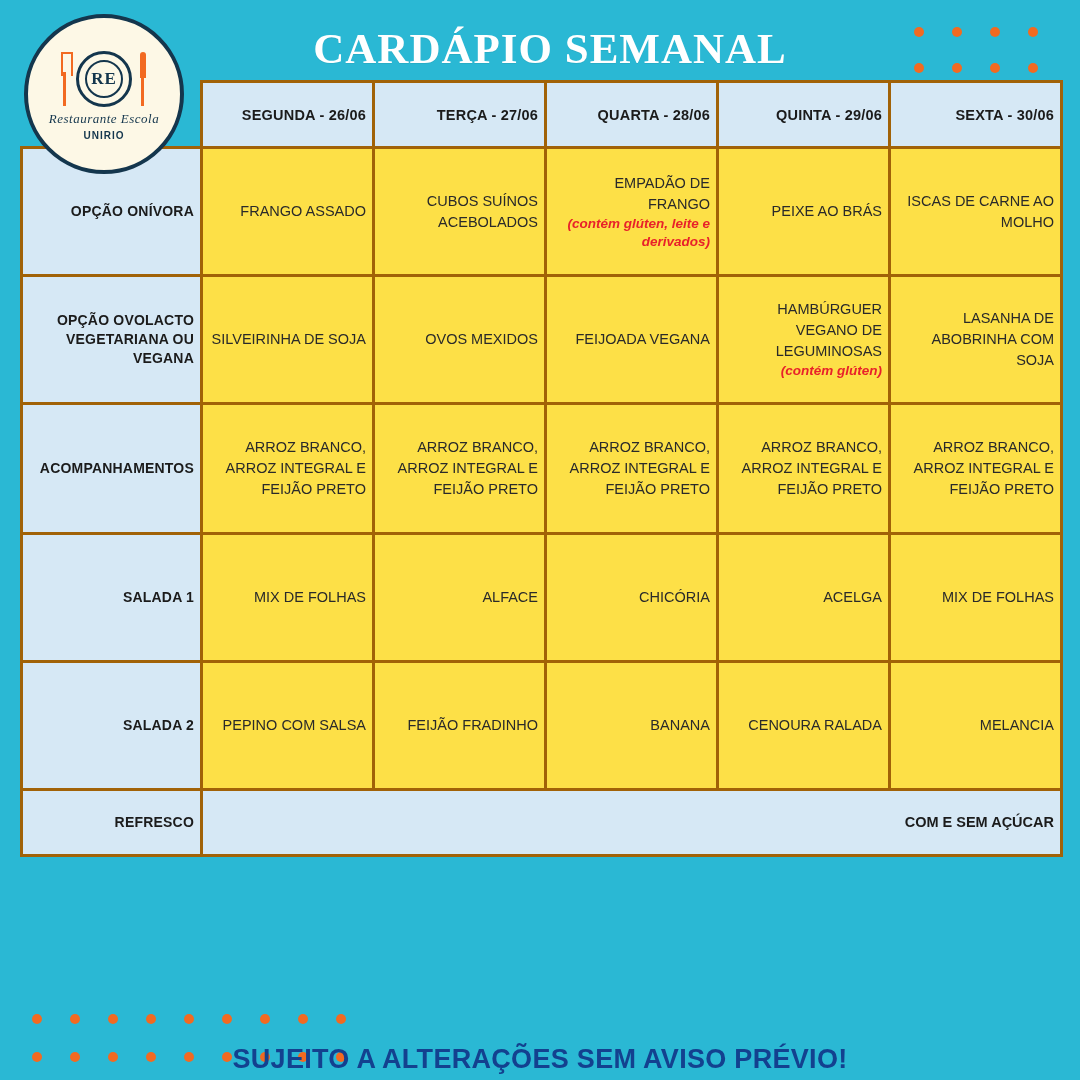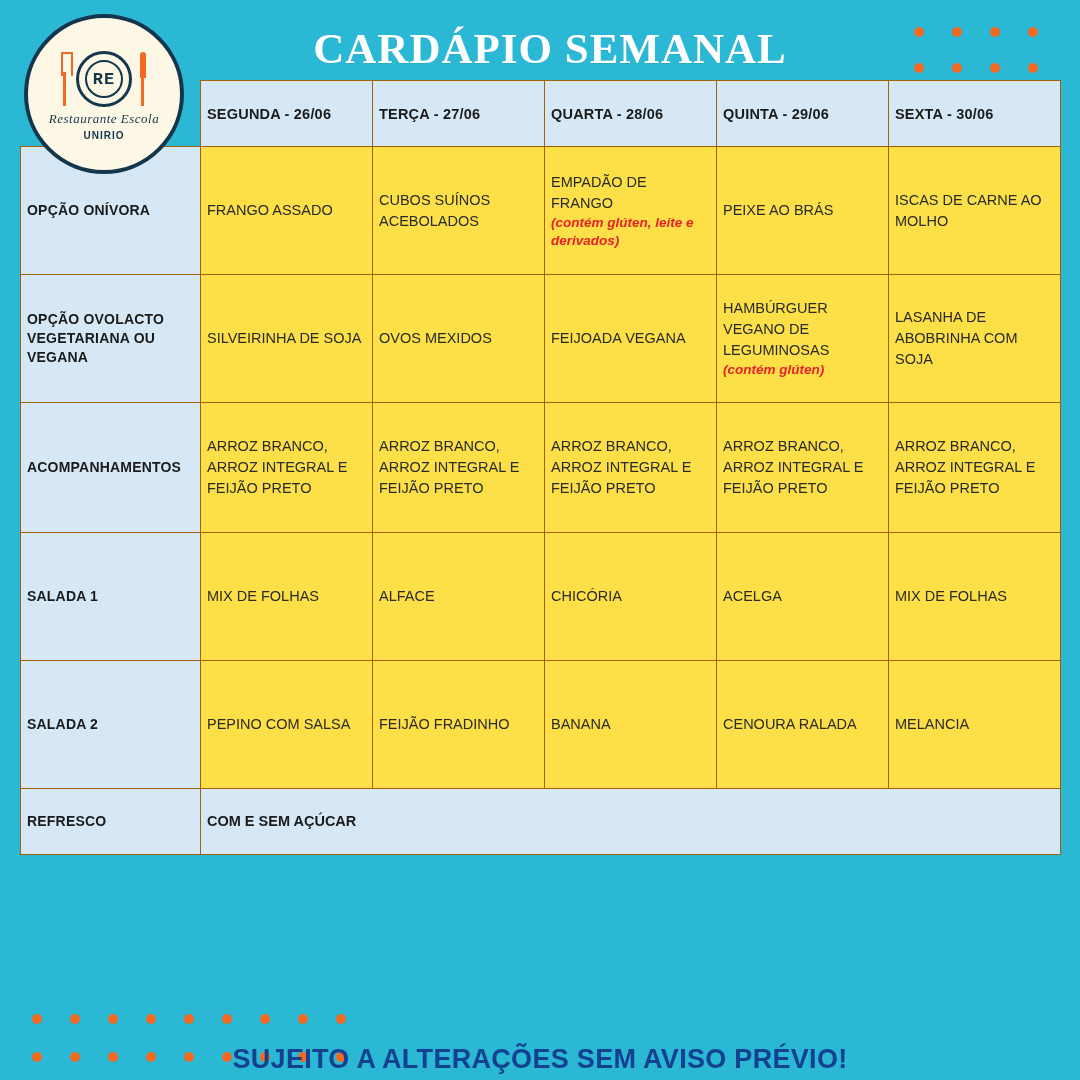--- a/index.html
+++ b/index.html
@@ -70,21 +70,21 @@
   .logo-plate::after {
     content: "";
     position: absolute;
     width: 34px; height: 34px;
     border-radius: 50%;
     border: 2px solid #14364d;
   }
   .logo-re {
     position: relative;
     z-index: 2;
-    font-family: Liberation Mono, monospace;
+    font-family: Liberation Serif, serif;
     font-size: 17px;
     font-weight: bold;
     color: #14364d;
     letter-spacing: 1px;
   }
   .logo-fork, .logo-knife {
     width: 10px; height: 54px;
     position: relative;
   }
   .logo-fork::before {
@@ -153,22 +153,22 @@
   }
   table {
     width: 1040px;
     border-collapse: collapse;
     table-layout: fixed;
   }
   col.c-label { width: 180px; }
   col.c-day   { width: 172px; }
 
   th, td {
-    border: 1px solid #a16207;
-    text-align: left;
+    border: 3px solid #a16207;
+    text-align: right;
     vertical-align: middle;
     padding: 6px 6px;
   }
   thead th {
     background: #d6e8f5;
     color: #1b1b1b;
     font-size: 14.5px;
     font-weight: bold;
     height: 66px;
     letter-spacing: .2px;

